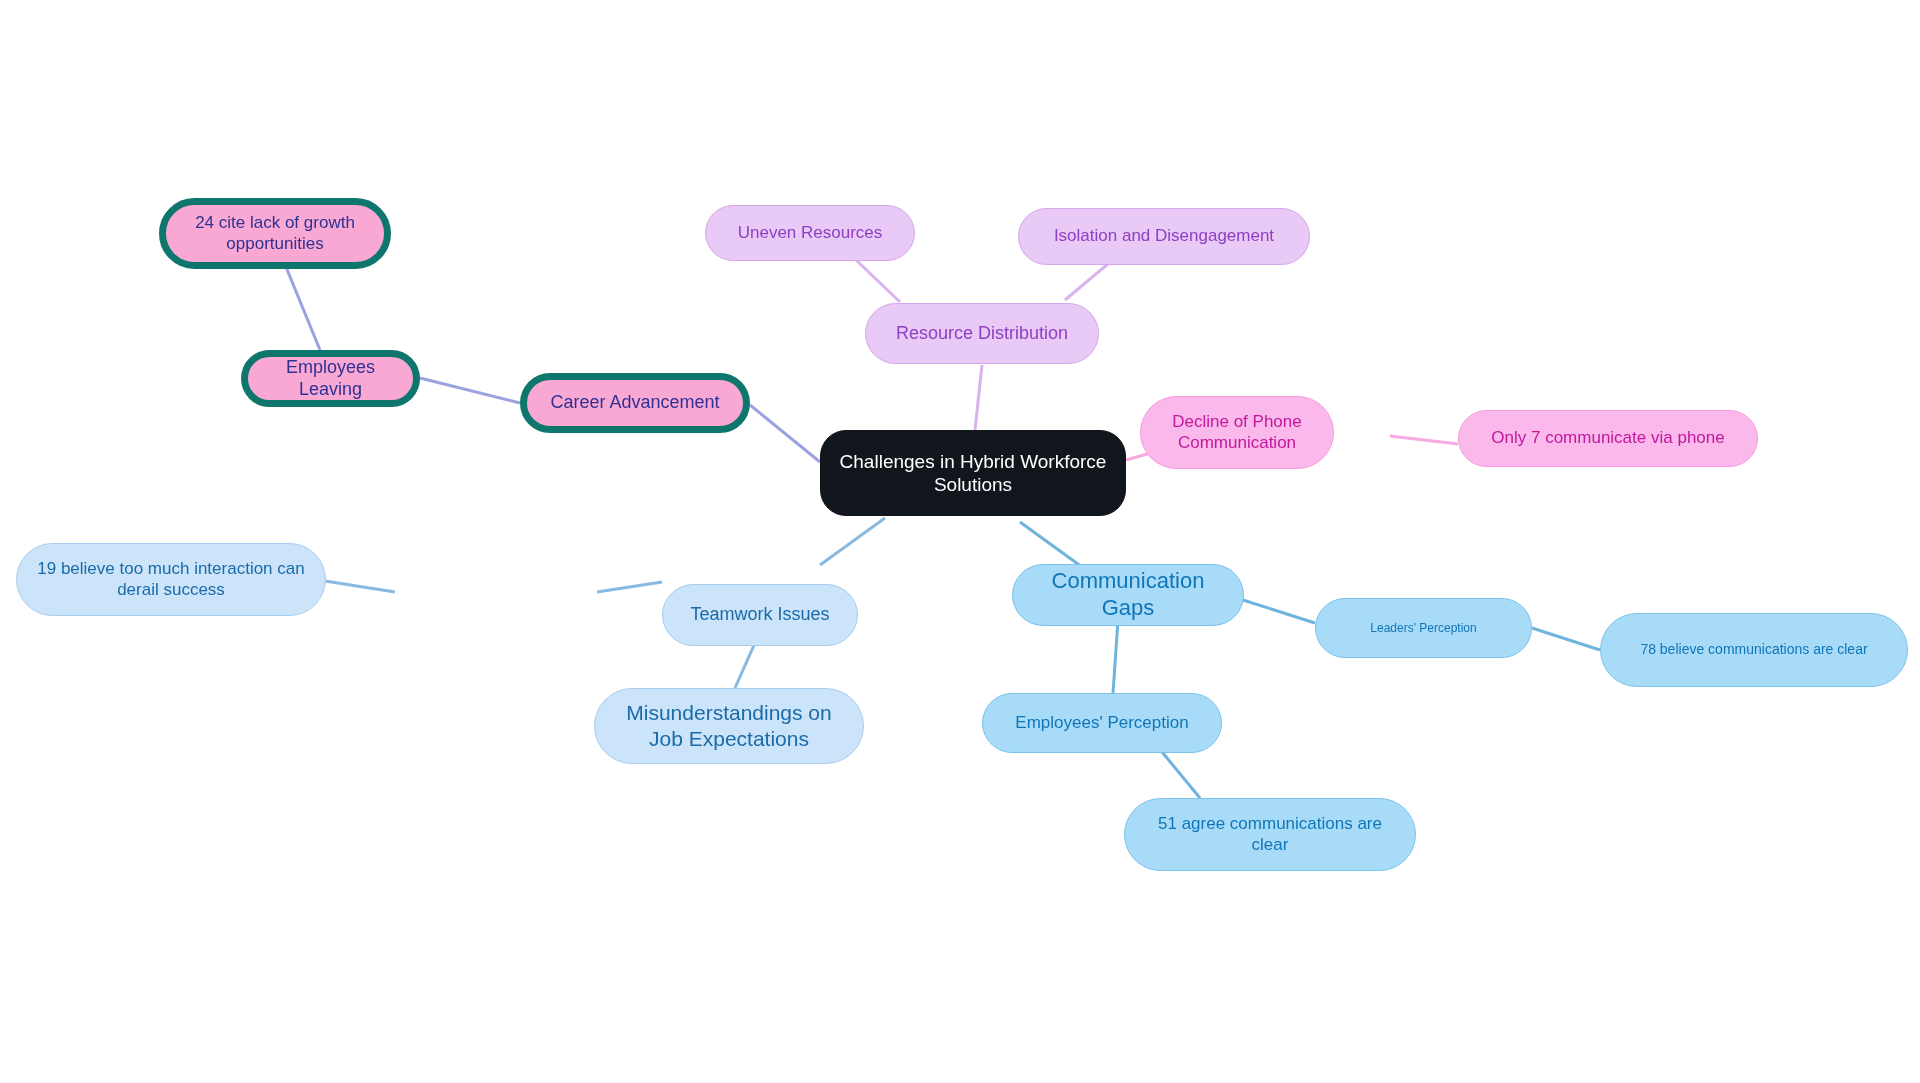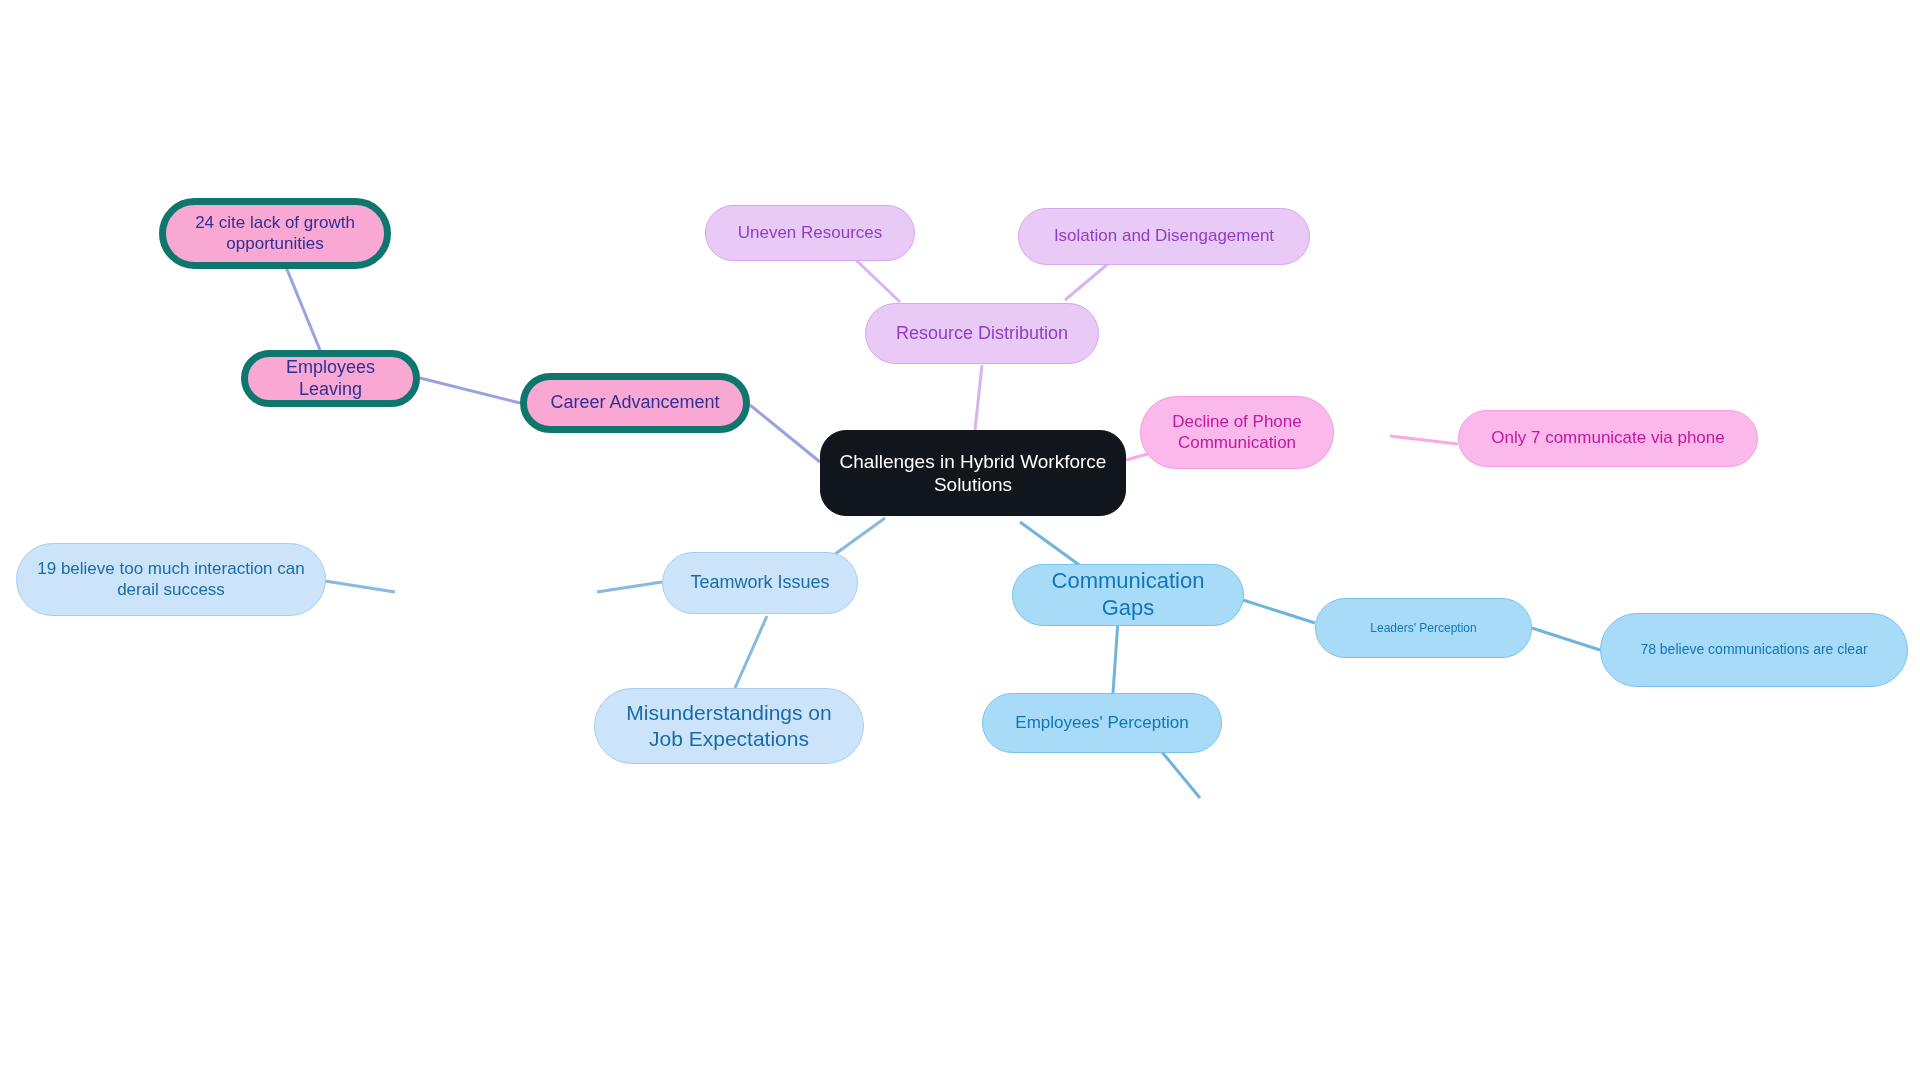--- a/index.html
+++ b/index.html
@@ -111,29 +111,30 @@
   <div class="node orchid" style="left:865px; top:303px; width:234px; height:61px; font-size:18px;">Resource Distribution</div>
 
   <div class="node orchid" style="left:705px; top:205px; width:210px; height:56px; font-size:17px;">Uneven Resources</div>
 
   <div class="node orchid" style="left:1018px; top:208px; width:292px; height:57px; font-size:17px;">Isolation and Disengagement</div>
 
   <div class="node pink" style="left:1140px; top:396px; width:194px; height:73px; font-size:17px;">Decline of Phone Communication</div>
 
   <div class="node pink" style="left:1458px; top:410px; width:300px; height:57px; font-size:17px;">Only 7 communicate via phone</div>
 
-  <div class="node lightblue" style="left:662px; top:552px; width:196px; height:62px; font-size:18px;">Teamwork Issues</div>
+  <div class="node lightblue" style="left:662px; top:584px; width:196px; height:62px; font-size:18px;">Teamwork Issues</div>
 
 
   <div class="node lightblue" style="left:16px; top:543px; width:310px; height:73px; font-size:17px;">19 believe too much interaction can derail success</div>
 
   <div class="node lightblue" style="left:594px; top:688px; width:270px; height:76px; font-size:21px;">Misunderstandings on Job Expectations</div>
 
   <div class="node skyblue" style="left:1012px; top:564px; width:232px; height:62px; font-size:22px;">Communication Gaps</div>
 
   <div class="node skyblue" style="left:1315px; top:598px; width:217px; height:60px; font-size:12px;">Leaders' Perception</div>
 
   <div class="node skyblue" style="left:1600px; top:613px; width:308px; height:74px; font-size:14px;">78 believe communications are clear</div>
 
   <div class="node skyblue" style="left:982px; top:693px; width:240px; height:60px; font-size:17px;">Employees' Perception</div>
 
+  <div class="node skyblue" style="left:1124px; top:798px; width:292px; height:73px; font-size:17px;">51 agree communications are clear</div>
 
 </div>
 
 </body></html>

